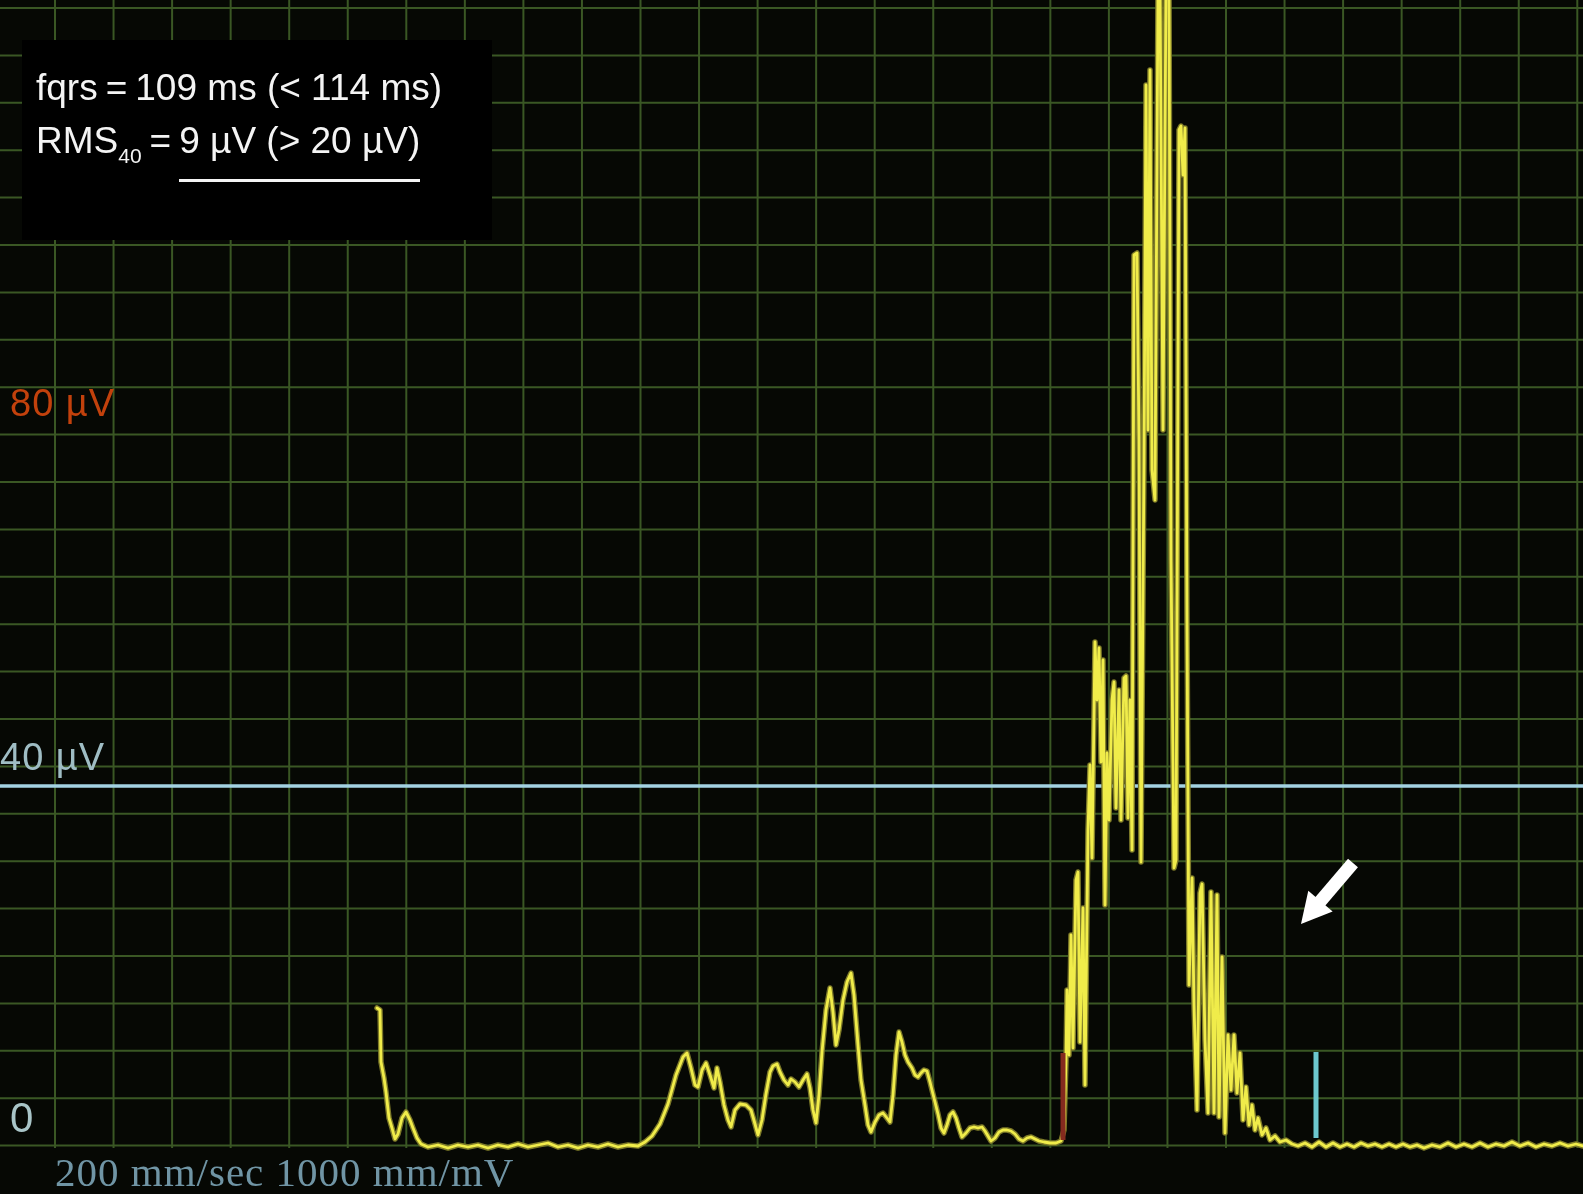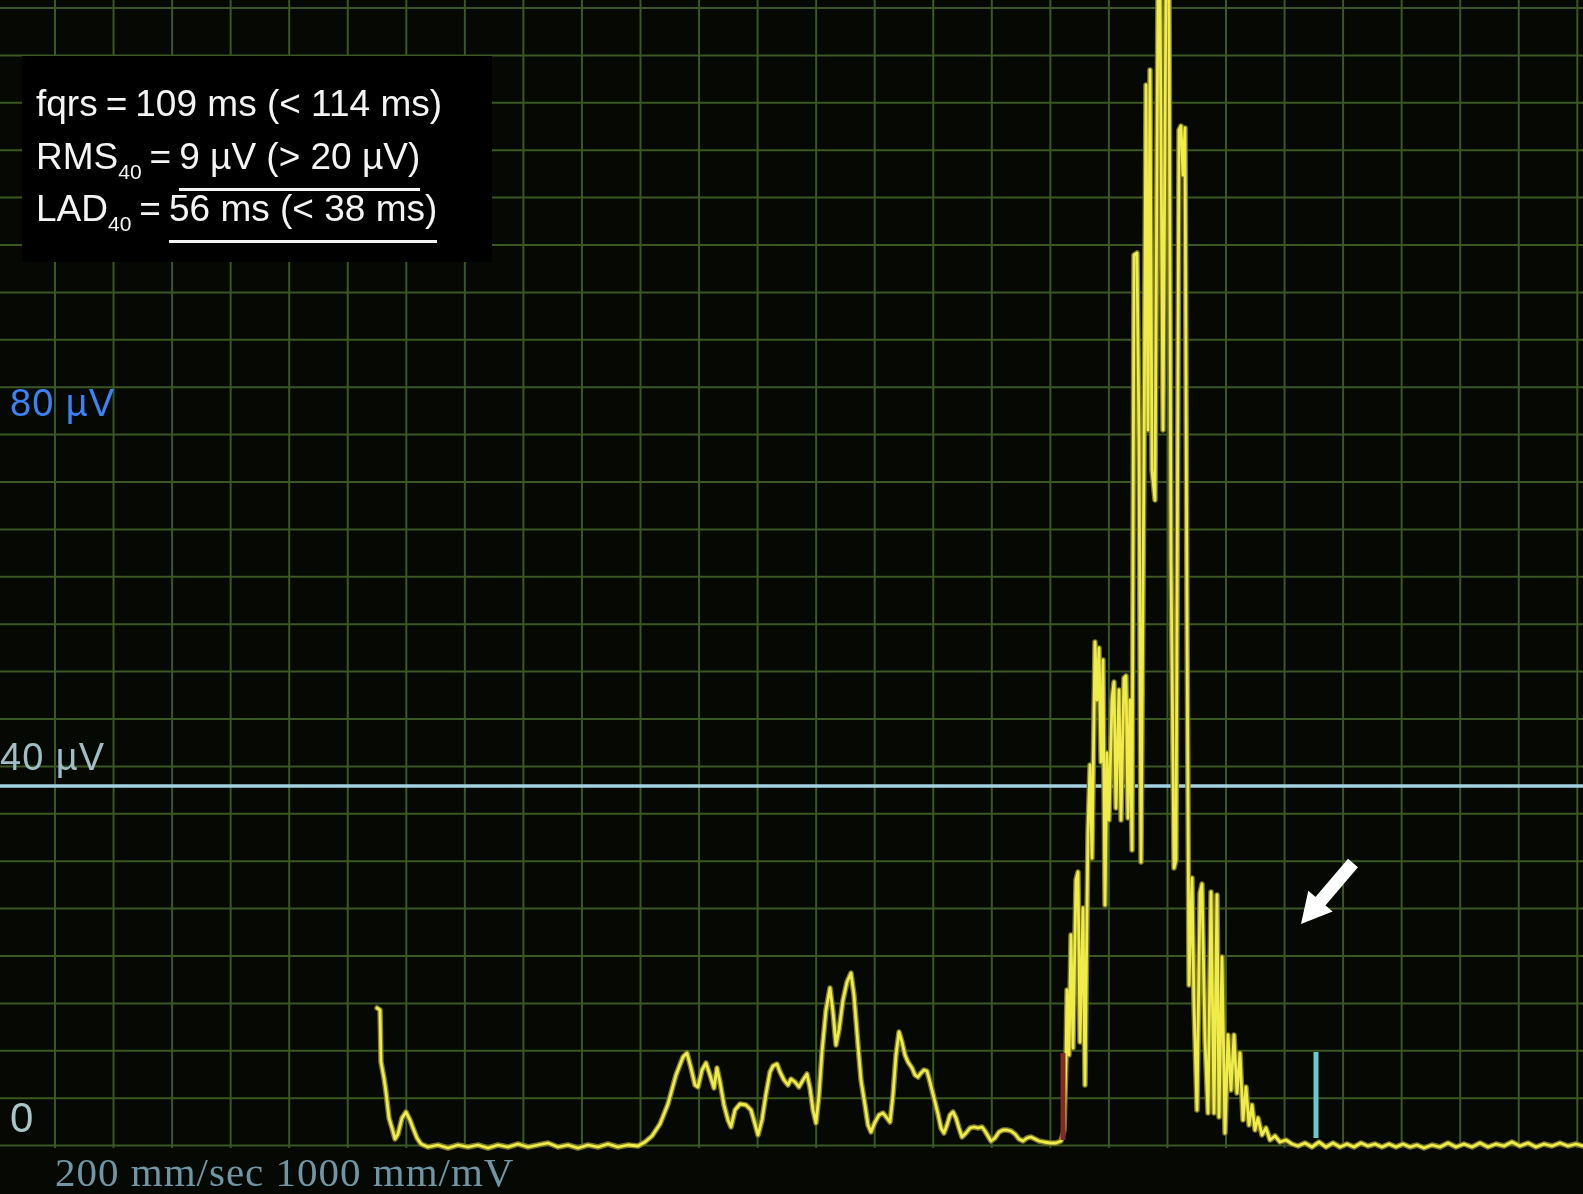--- a/index.html
+++ b/index.html
@@ -6,37 +6,37 @@
   #screen{
     position:relative;
     width:1583px;height:1194px;
     background:#060804;
     overflow:hidden;
     font-family:"Liberation Sans", sans-serif;
   }
   #chart-svg{position:absolute;left:0;top:0;}
   
   #measurement-box{
-    position:absolute;left:22px;top:56px;
+    position:absolute;left:22px;top:40px;
     width:470px;min-height:200px;
     background:#000;
     color:#f4f4f4;
     padding:22px 14px 26px 14px;
     box-sizing:border-box;
     font-size:37px;
     line-height:1.42;
   }
   .mrow{white-space:nowrap;}
   .mrow sub{font-size:21px;vertical-align:-10px;line-height:0;}
   .meq{padding:0 8px;}
-  .mval.u{border-bottom:3px solid #f4f4f4;padding-bottom:11px;}
+  .mval.u{border-bottom:3px solid #f4f4f4;padding-bottom:18px;}
   
   .ylabel{
     position:absolute;
-    color:#3b82f6;
+    color:#c2410c;
     font-size:38px;
     letter-spacing:1px;
   }
   #ylabel-80{left:10px;top:382px;}
   #ylabel-40{left:0;top:736px;color:#9fbdc4;}
   #ylabel-0{left:10px;top:1094px;font-size:42px;color:#a9c5c8;}
   #scale-label{
     position:absolute;left:55px;top:1148px;
     color:#7095a5;
     font-size:41px;
@@ -108,21 +108,20 @@
       <polyline points="377,1008 380,1010 381,1062 384,1078 386,1092 389,1118 392,1128 395,1139 398,1134 402,1118 406,1112 410,1120 413,1128 417,1138 421,1144 428,1147 438,1145 448,1148 458,1145 468,1147 478,1145 488,1148 498,1145 508,1147 518,1144 528,1147 538,1145 548,1143 558,1147 568,1145 578,1148 588,1145 598,1147 608,1144 618,1147 628,1145 638,1146 645,1142 652,1136 660,1124 668,1104 676,1075 683,1057 687,1053 691,1068 695,1085 698,1087 702,1070 706,1063 710,1075 714,1088 717,1068 720,1082 724,1105 728,1120 731,1127 735,1110 740,1104 746,1105 751,1110 755,1124 758,1135 762,1120 766,1094 770,1072 773,1066 777,1064 780,1072 784,1080 788,1085 791,1079 795,1082 799,1087 803,1080 807,1074 810,1088 813,1110 816,1123 819,1095 822,1052 826,1010 830,988 833,1012 836,1045 839,1030 843,1000 847,982 851,973 854,995 858,1045 861,1080 865,1105 868,1125 871,1132 875,1122 879,1115 883,1113 887,1118 890,1122 893,1095 896,1055 899,1032 902,1042 905,1055 908,1062 912,1068 915,1075 918,1077 921,1073 924,1070 927,1071 930,1082 934,1098 938,1114 941,1128 944,1133 947,1125 950,1115 953,1112 956,1118 959,1128 962,1137 966,1133 970,1128 974,1127 978,1128 982,1127 985,1131 988,1136 991,1141 995,1138 999,1132 1003,1130 1007,1130 1011,1131 1015,1134 1019,1139 1023,1141 1027,1138 1031,1137 1035,1139 1039,1141 1044,1142 1050,1143 1056,1143 1061,1141 1064,1130 1066,1060 1067,990 1069,1055 1071,935 1073,1048 1076,880 1078,872 1080,1042 1083,908 1085,1085 1088,830 1090,765 1092,858 1095,642 1097,700 1099,648 1101,762 1103,660 1105,905 1107,753 1109,820 1112,700 1114,682 1116,808 1119,690 1121,820 1124,678 1126,676 1128,818 1130,700 1132,850 1134,255 1137,253 1139,440 1141,862 1144,460 1146,85 1148,430 1150,70 1152,470 1155,500 1158,-12 1160,-12 1163,430 1166,-12 1169,-12 1171,560 1174,868 1176,860 1179,130 1181,126 1183,175 1185,128 1187,620 1189,985 1192,878 1194,1005 1197,1110 1200,893 1202,884 1205,1040 1208,1113 1211,892 1214,1113 1217,895 1219,1117 1222,957 1225,1133 1228,1035 1231,1090 1234,1035 1237,1093 1240,1053 1243,1120 1246,1087 1249,1125 1252,1105 1255,1130 1258,1118 1262,1135 1266,1128 1270,1140 1275,1136 1280,1142 1286,1140 1292,1144 1298,1146 1305,1143 1312,1147 1319,1142 1326,1147 1333,1143 1340,1147 1347,1144 1354,1147 1361,1143 1368,1146 1375,1144 1382,1147 1389,1144 1396,1147 1403,1144 1410,1147 1417,1145 1424,1148 1432,1145 1440,1147 1448,1143 1456,1147 1464,1144 1472,1147 1480,1143 1488,1147 1496,1144 1504,1146 1512,1142 1520,1146 1528,1143 1536,1147 1544,1144 1552,1146 1560,1143 1568,1146 1576,1144 1583,1146" fill="none" stroke="#f0ec4a" stroke-width="2.8" stroke-linejoin="round" stroke-linecap="round"></polyline>
       <rect x="1060.5" y="1053" width="5" height="87" fill="#842a1e"></rect>
       <rect x="1313.5" y="1052" width="5" height="86" fill="#6cc8cf"></rect>
       <line x1="1353" y1="863" x2="1316.569620224333" y2="905.7356378137631" stroke="#ffffff" stroke-width="13"></line>
       <polygon points="1301,924 1332.6382667379075,911.5492940834259 1308.2857838229252,890.7898004509819" fill="#ffffff"></polygon>
     </svg>
 
   <div id="measurement-box">
     <div class="mrow" id="mrow0"><span>fqrs</span><sub></sub><span class="meq">=</span><span class="mval">109 ms (&lt; 114 ms)</span></div>
     <div class="mrow" id="mrow1"><span>RMS</span><sub>40</sub><span class="meq">=</span><span class="mval u">9 µV (&gt; 20 µV)</span></div>
-    <div class="mrow" id="mrow2"><span>LAD</span><sub>40</sub><span class="meq">=</span><span class="mval u">56 ms (&lt; 38 ms)</span></div>
   </div>
 
   <div class="ylabel" id="ylabel-80">80 µV</div>
   <div class="ylabel" id="ylabel-40">40 µV</div>
   <div class="ylabel" id="ylabel-0">0</div>
 
   <div id="scale-label">200 mm/sec 1000 mm/mV</div>
 
 </div>
 

